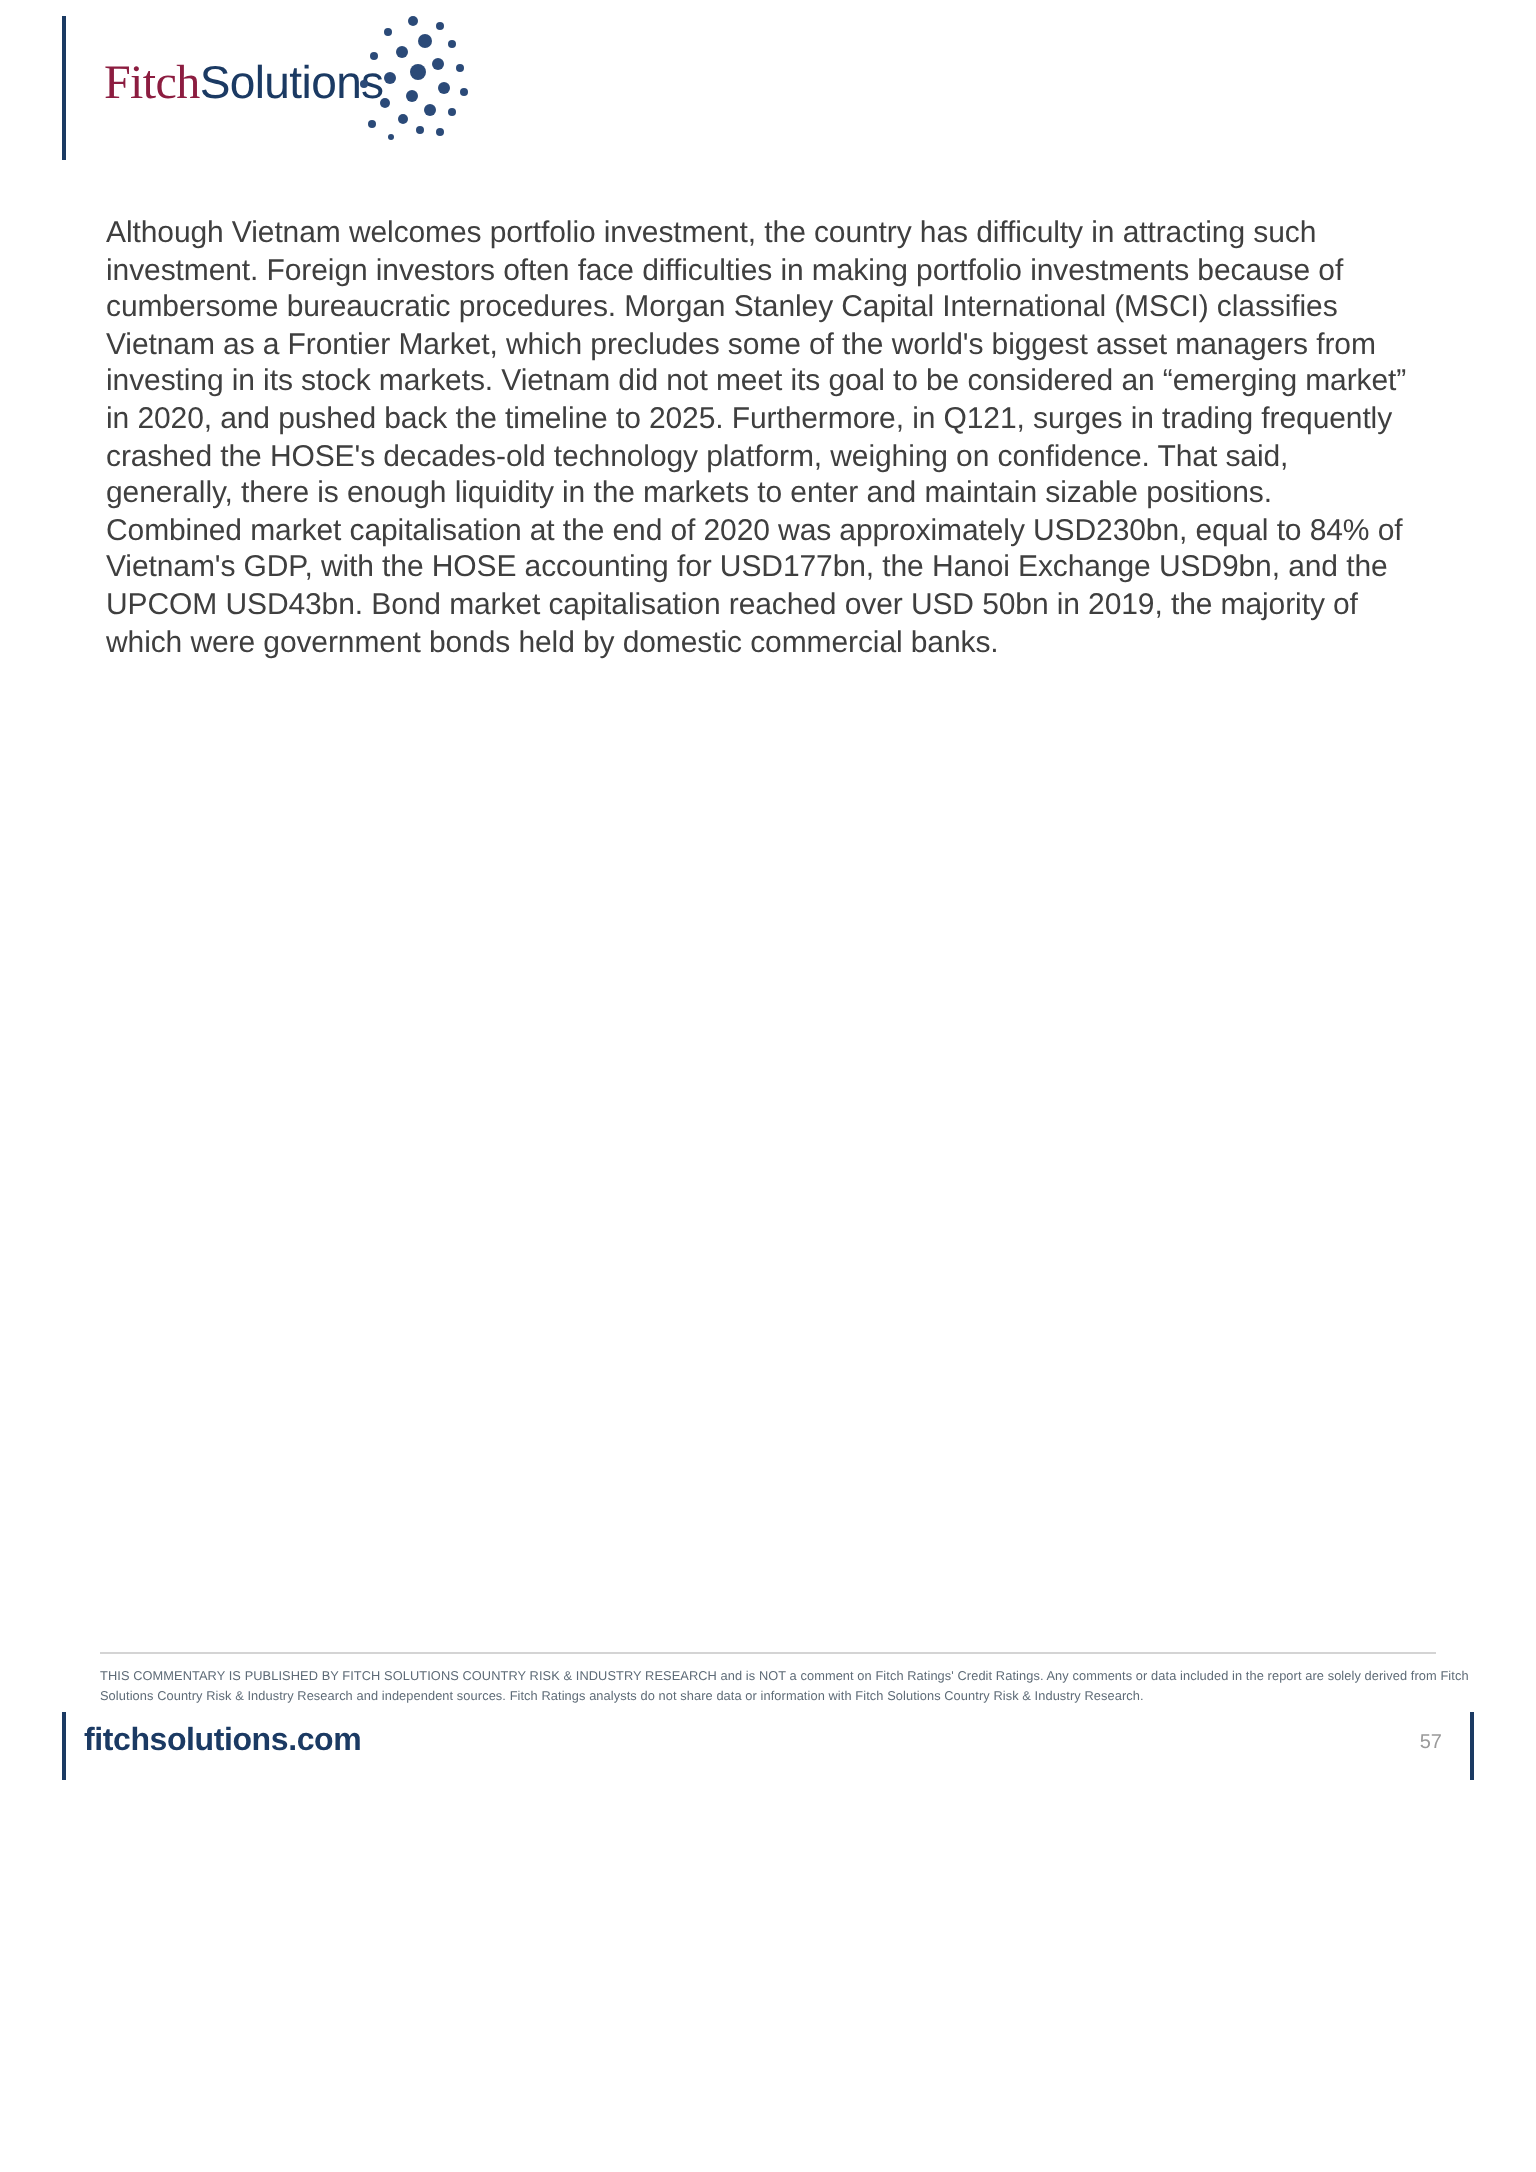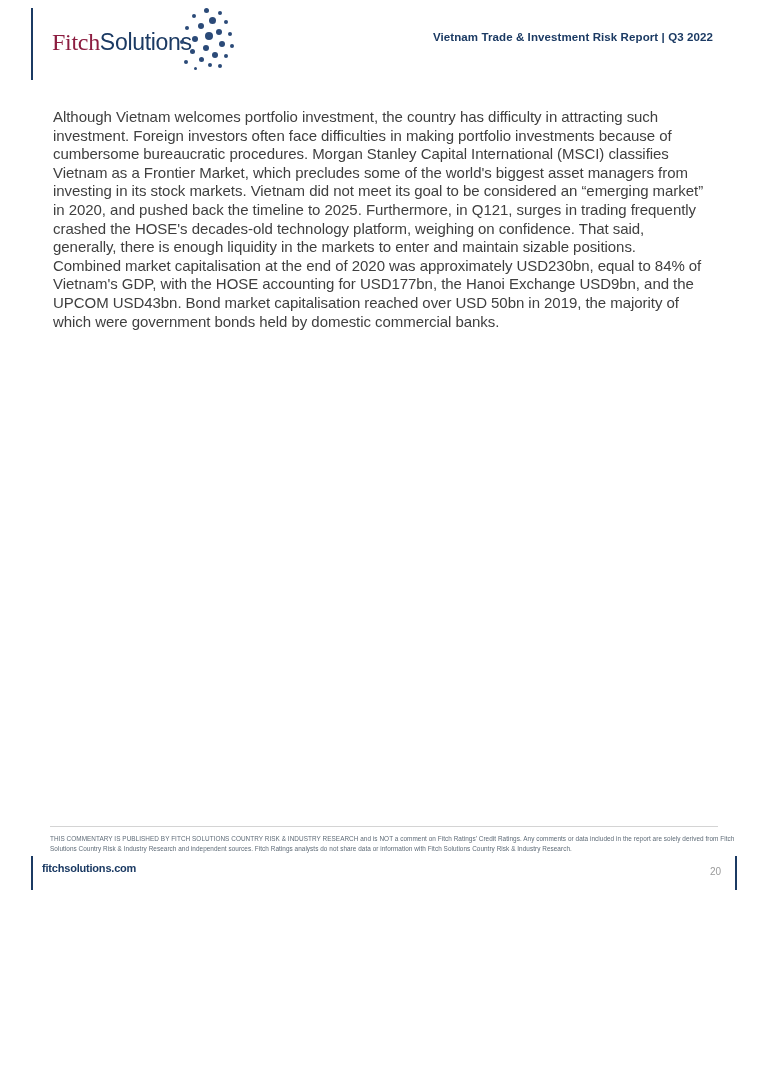--- a/index.html
+++ b/index.html
@@ -150,21 +150,21 @@
     right: 31px;
     top: 0px;
     width: 2px;
     height: 34px;
     background: #1b3a63;
   }
   .site-url {
     position: absolute;
     left: 42px;
     top: 6px;
-    font-size: 11px;
+    font-size: 16px;
     font-weight: bold;
     color: #1b3a63;
     letter-spacing: -0.2px;
   }
   .page-number {
     position: absolute;
     right: 47px;
     top: 10px;
     font-size: 10px;
     color: #9a9a9a;
@@ -203,31 +203,30 @@
       <i style="left:12px; top:41px; width:5px; height:5px;"></i>
       <i style="left:34px; top:44px; width:6px; height:6px;"></i>
       <i style="left:46px; top:46px; width:4px; height:4px;"></i>
       <i style="left:21px; top:49px; width:5px; height:5px;"></i>
       <i style="left:6px; top:52px; width:4px; height:4px;"></i>
       <i style="left:30px; top:55px; width:4px; height:4px;"></i>
       <i style="left:40px; top:56px; width:4px; height:4px;"></i>
       <i style="left:16px; top:59px; width:3px; height:3px;"></i>
     </div>
 
-    <div class="doc-title">Vietnam Trade &amp; Investment Risk Report | Q3 2022</div>
   </div>
 
   <div class="content">
     <p class="para">Although Vietnam welcomes portfolio investment, the country has difficulty in attracting such investment. Foreign investors often face difficulties in making portfolio investments because of cumbersome bureaucratic procedures. Morgan Stanley Capital International (MSCI) classifies Vietnam as a Frontier Market, which precludes some of the world's biggest asset managers from investing in its stock markets. Vietnam did not meet its goal to be considered an “emerging market” in 2020, and pushed back the timeline to 2025.  Furthermore, in Q121, surges in trading frequently crashed the HOSE's decades-old technology platform, weighing on confidence. That said, generally, there is enough liquidity in the markets to enter and maintain sizable positions. Combined market capitalisation at the end of 2020 was approximately USD230bn, equal to 84% of Vietnam's GDP, with the HOSE accounting for USD177bn, the Hanoi Exchange USD9bn, and the UPCOM USD43bn. Bond market capitalisation reached over USD 50bn in 2019, the majority of which were government bonds held by domestic commercial banks.</p>
   </div>
 
   <div class="footer">
     <div class="footer-rule"></div>
     <div class="disclaimer">THIS COMMENTARY IS PUBLISHED BY FITCH SOLUTIONS COUNTRY RISK &amp; INDUSTRY RESEARCH and is NOT a comment on Fitch Ratings' Credit Ratings. Any comments or data included in the report are solely derived from Fitch Solutions Country Risk &amp; Industry Research and independent sources. Fitch Ratings analysts do not share data or information with Fitch Solutions Country Risk &amp; Industry Research.</div>
     <div class="footer-bottom">
       <div class="footer-rule-left"></div>
       <div class="footer-rule-right"></div>
       <div class="site-url">fitchsolutions.com</div>
-      <div class="page-number">20</div>
+      <div class="page-number">57</div>
     </div>
   </div>
 
 </div>
 
 </body></html>

